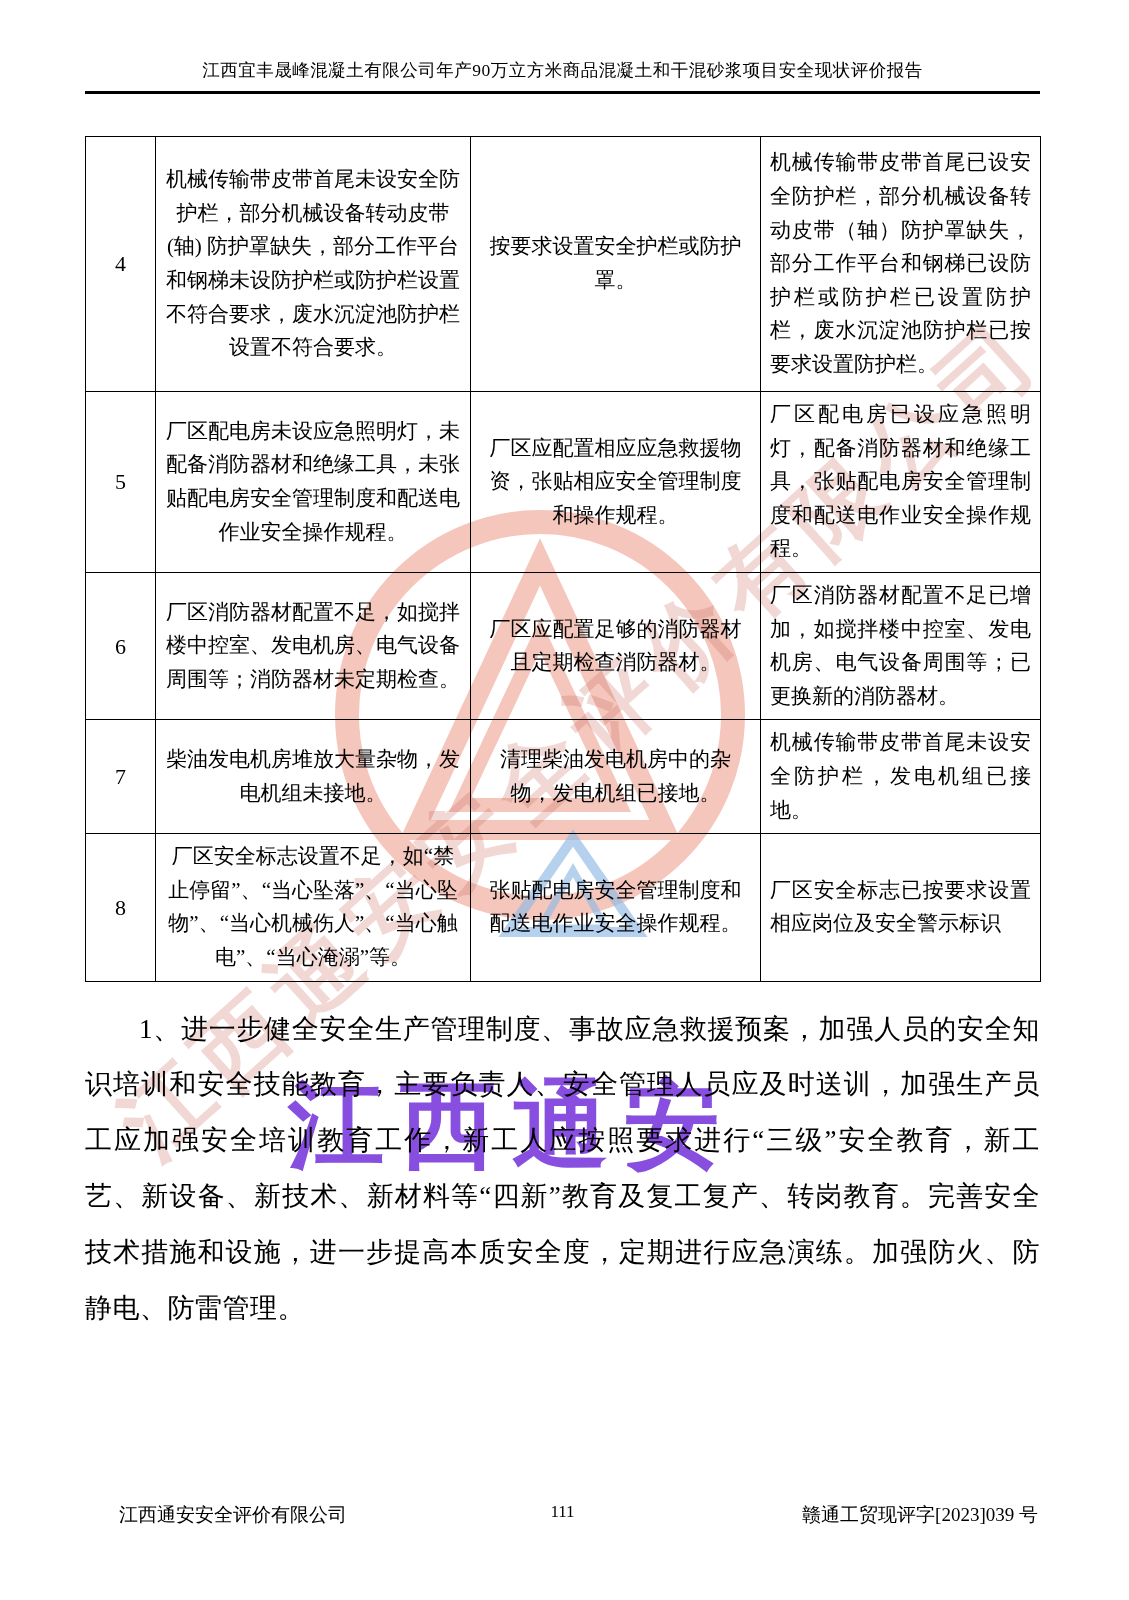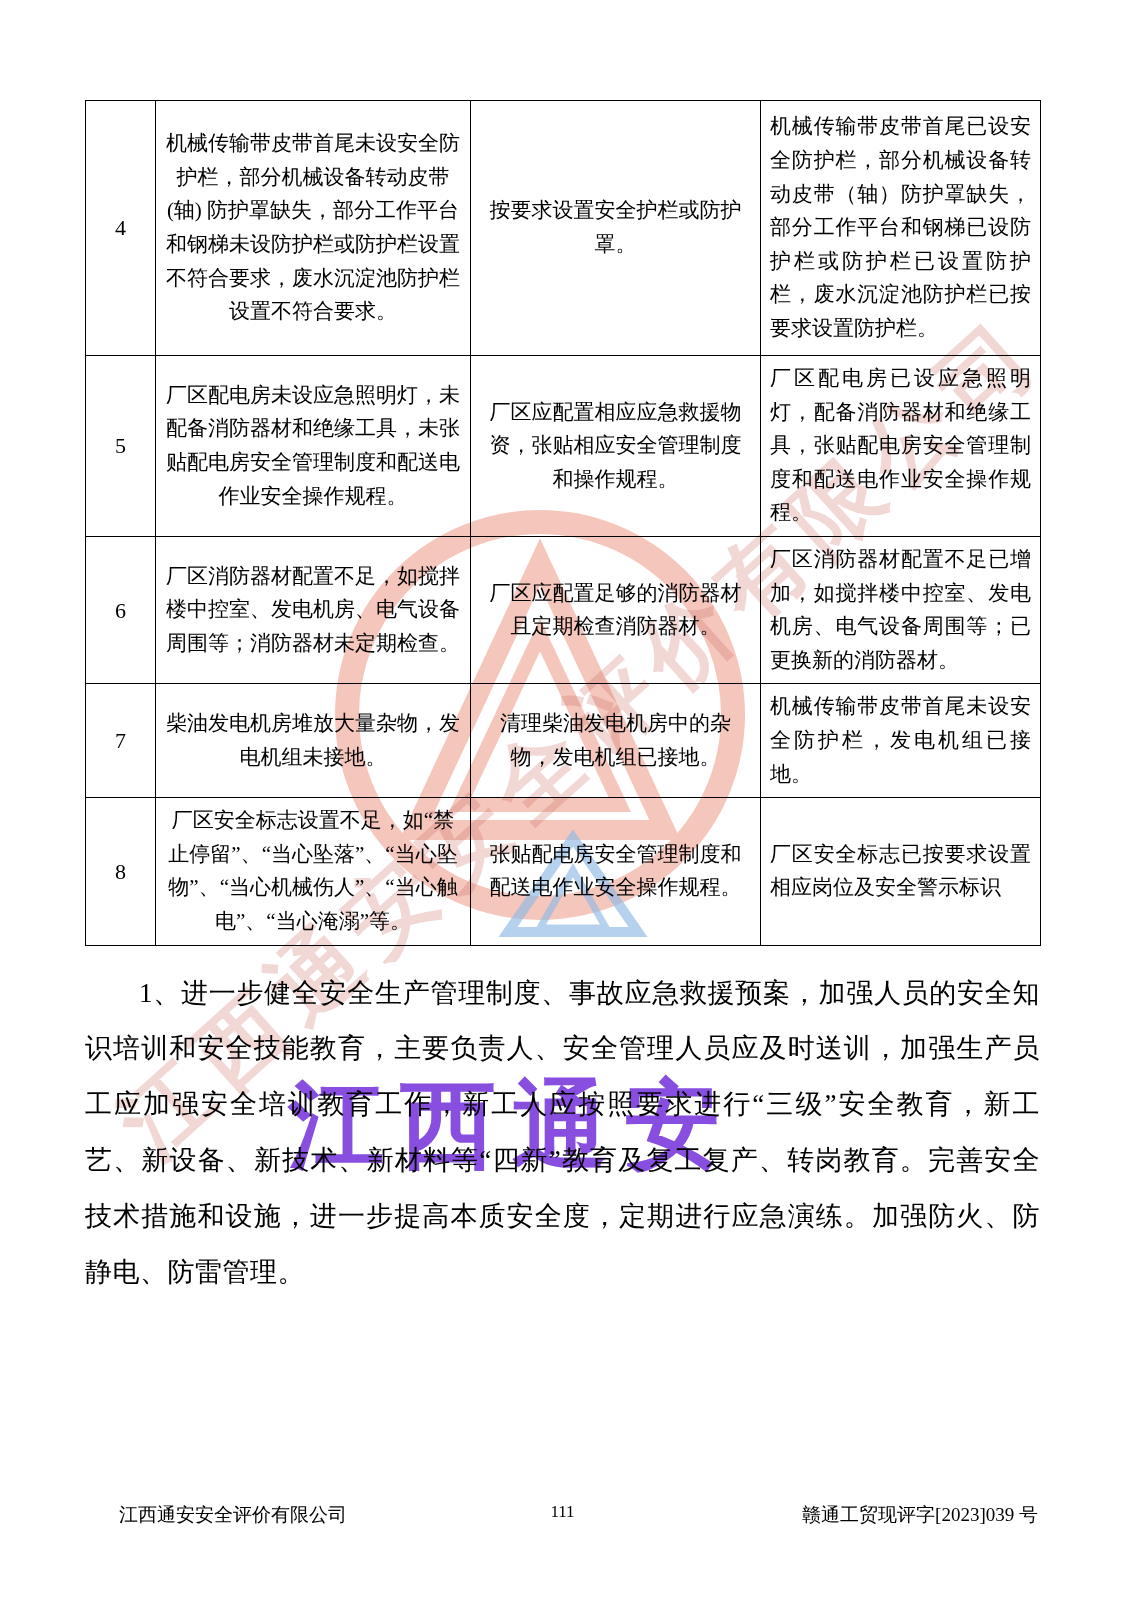--- a/index.html
+++ b/index.html
@@ -165,20 +165,21 @@
     <svg class="wm-blue" viewBox="0 0 150 110">
       <path d="M75 8 L140 102 L10 102 Z" fill="none" stroke="#8fb9e4" stroke-width="10"></path>
       <path d="M75 40 L108 98 L42 98 Z" fill="none" stroke="#8fb9e4" stroke-width="7"></path>
     </svg>
     <div class="wm-red-text">江西通安</div>
     <div class="wm-diagonal">江西通安安全评价有限公司</div>
   </div>
 
   <div class="content">
 
+    <div class="doc-header">江西宜丰晟峰混凝土有限公司年产90万立方米商品混凝土和干混砂浆项目安全现状评价报告</div>
 
     <table class="eval-table">
       <colgroup>
         <col class="c-num">
           <col class="c-problem">
           <col class="c-measure">
           <col class="c-result">
       </colgroup>
       <tbody>
         <tr class="r4">

